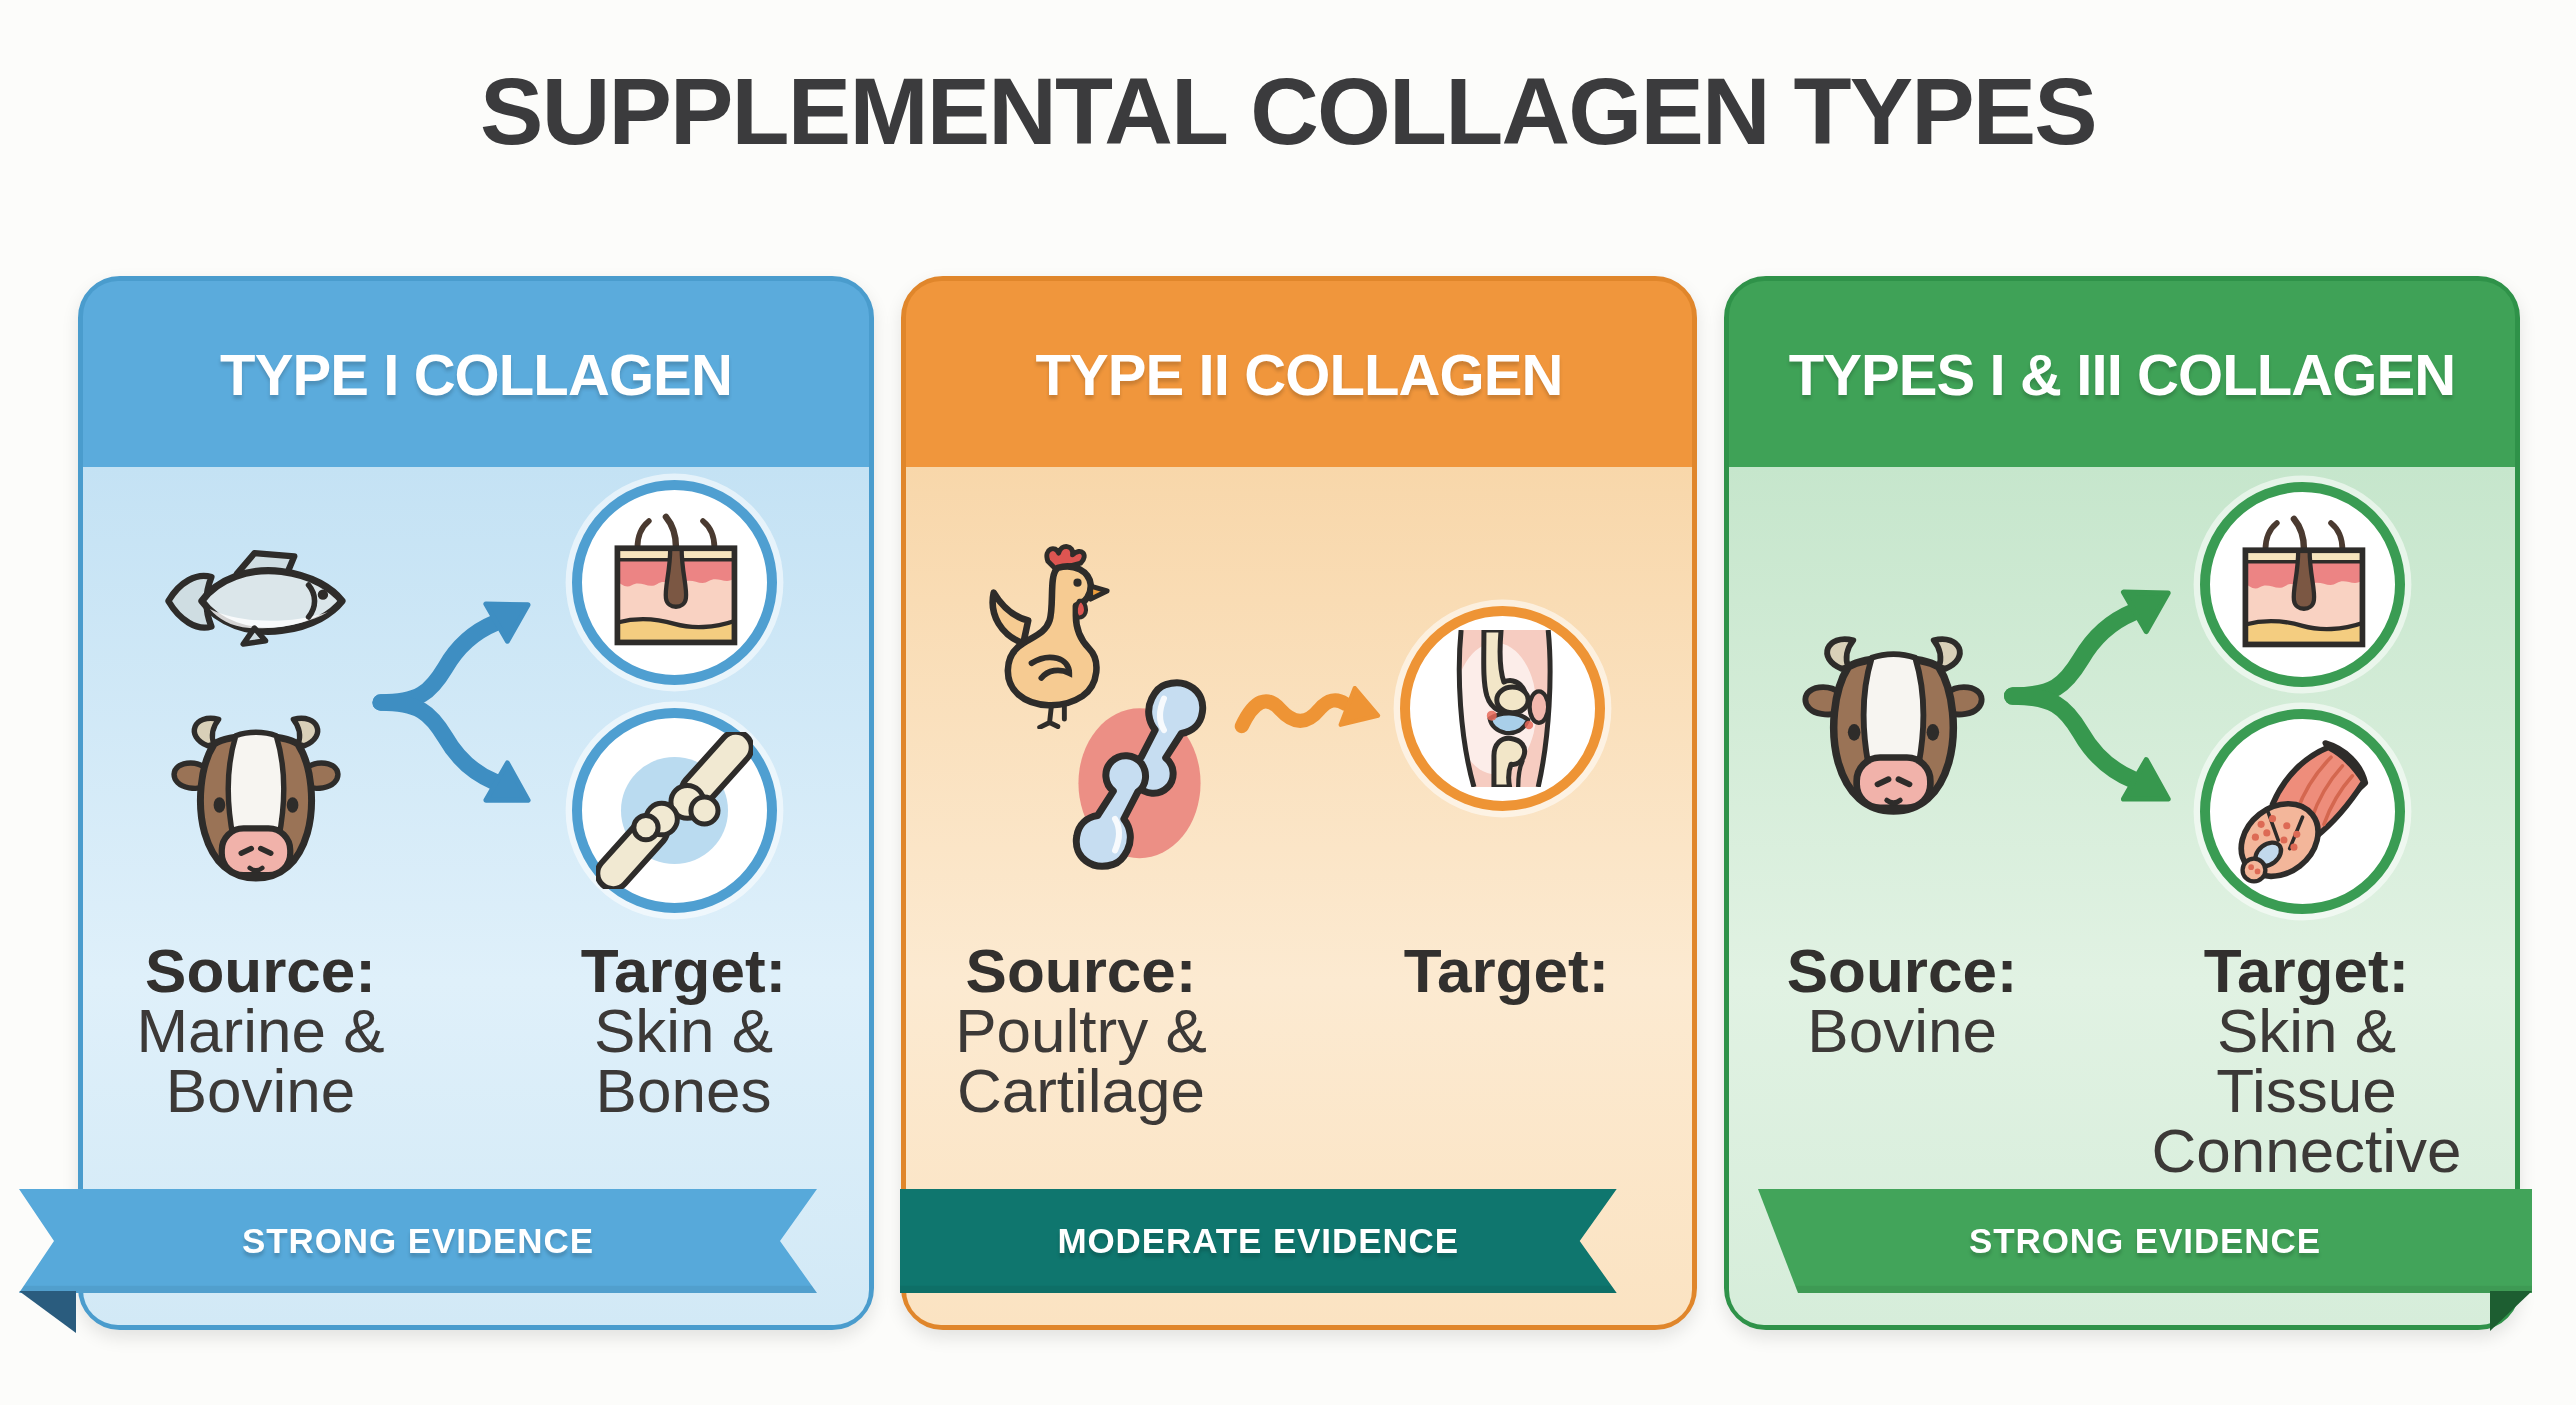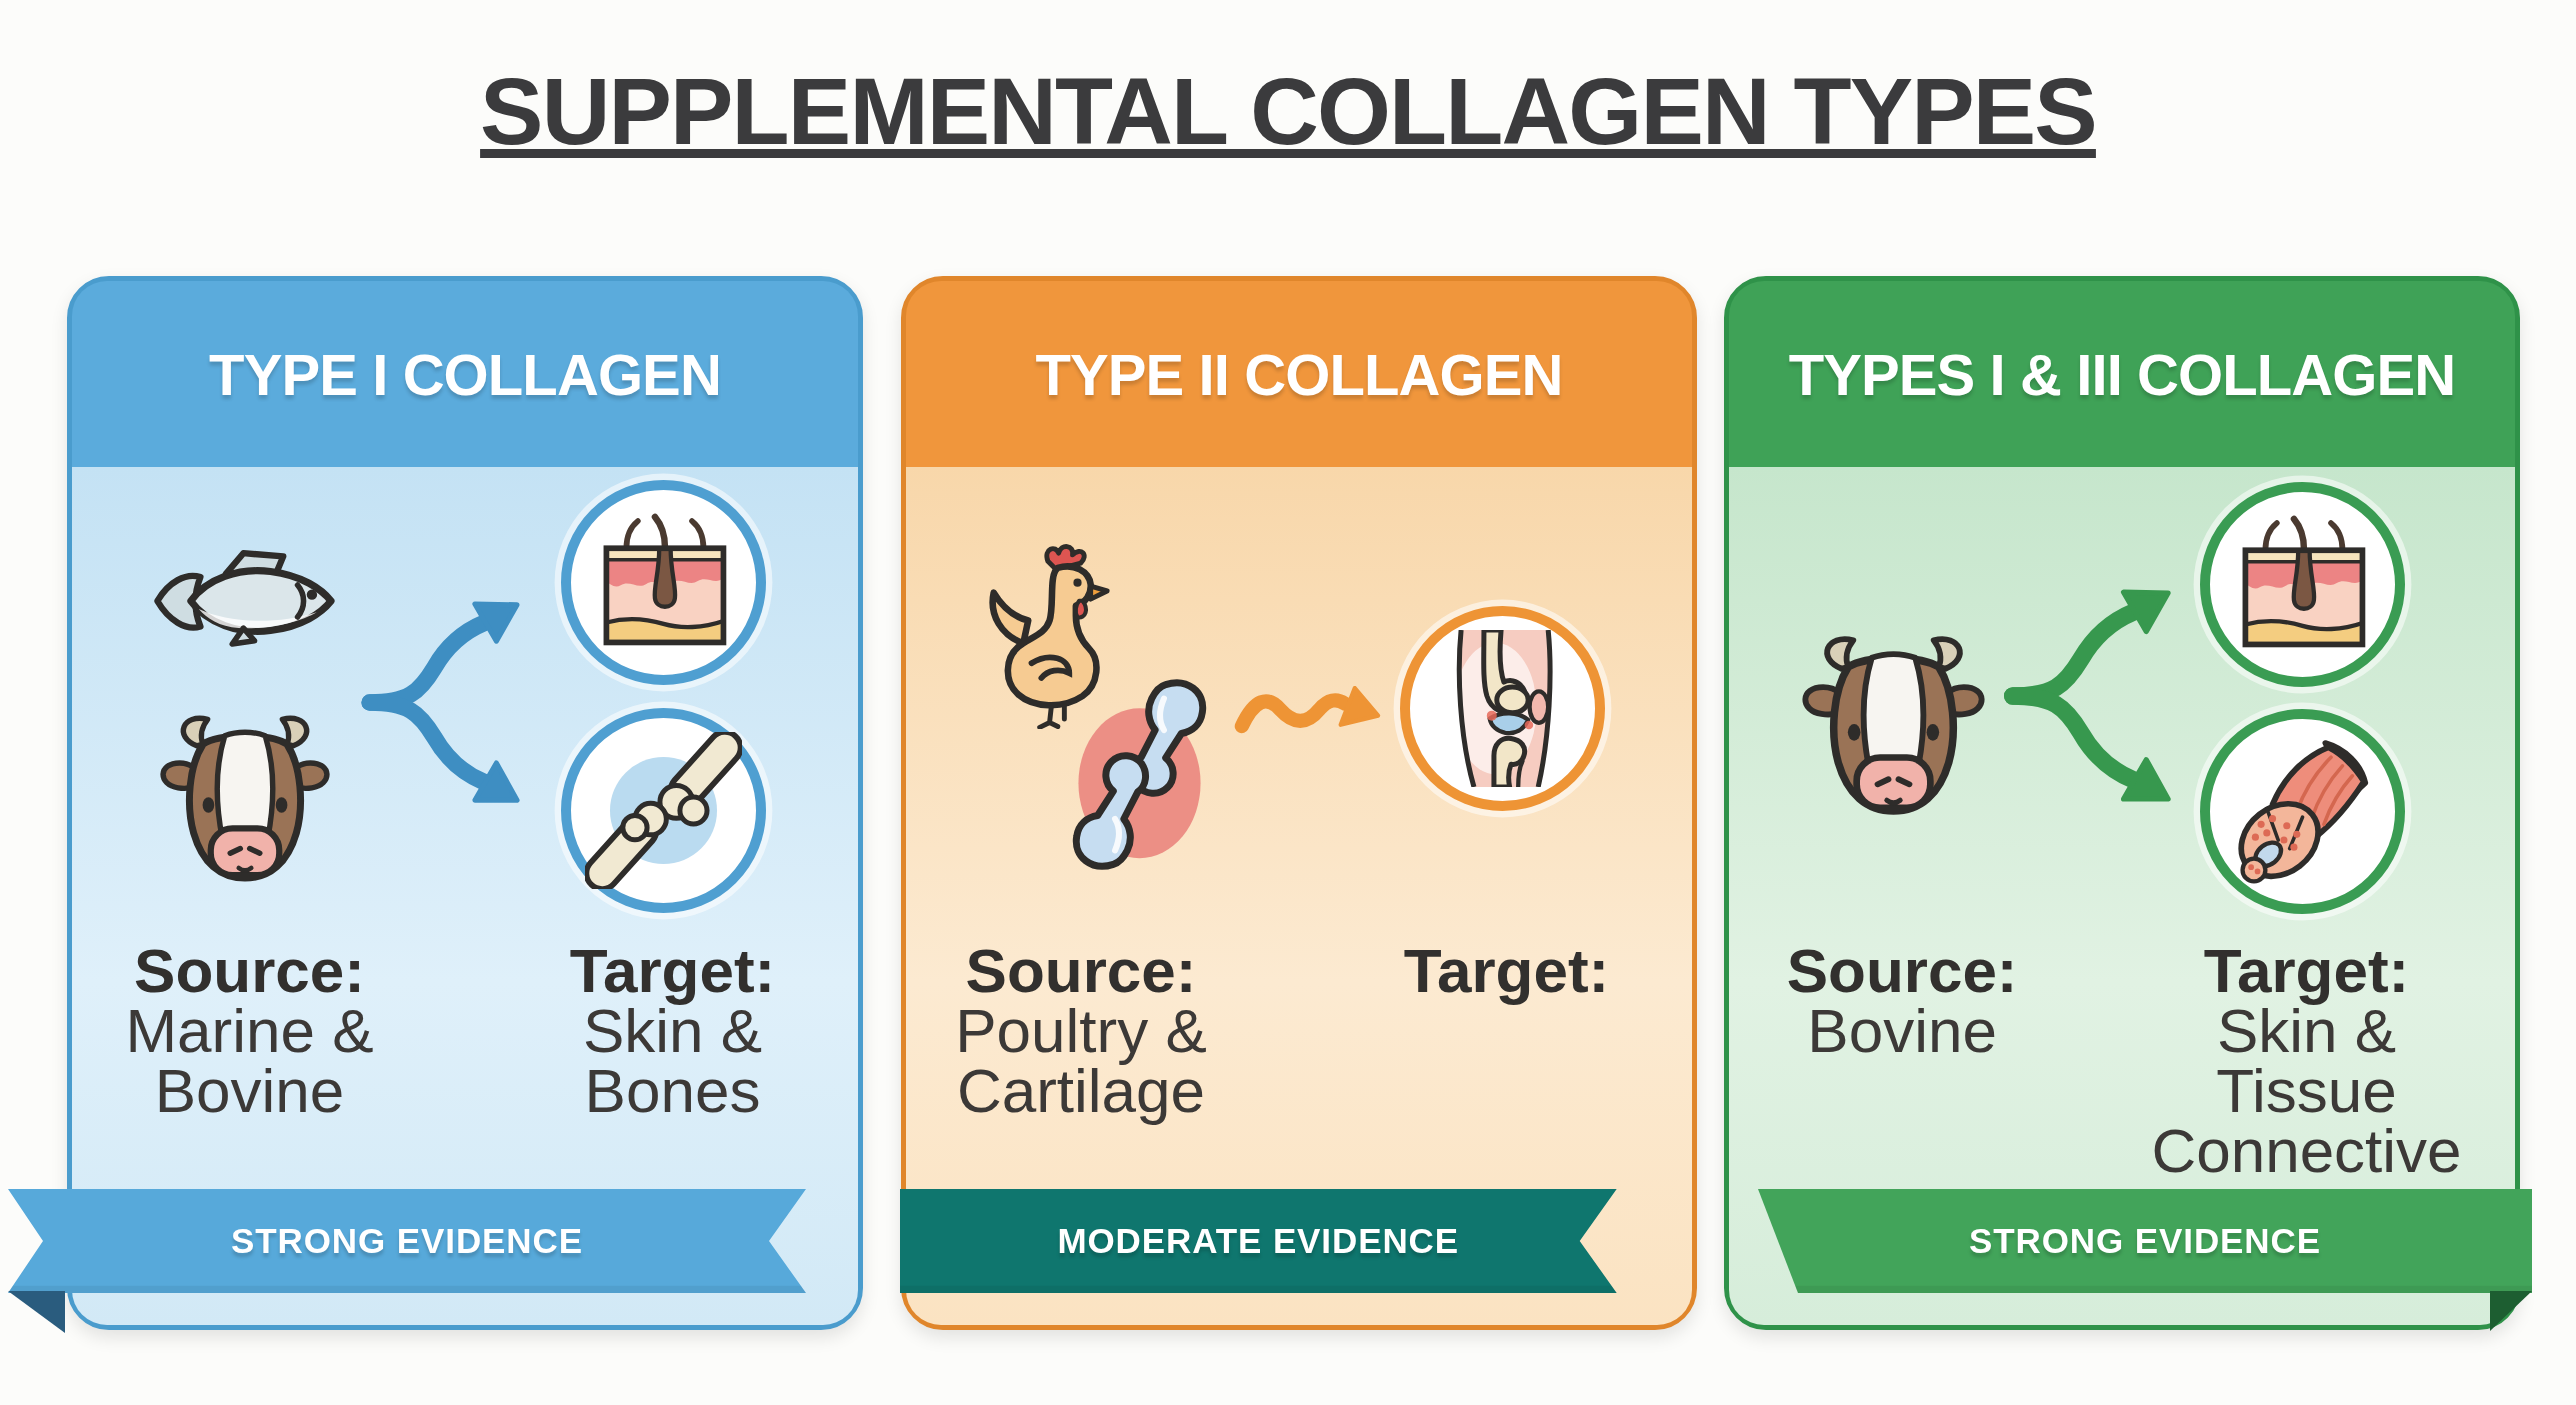--- a/index.html
+++ b/index.html
@@ -4,41 +4,41 @@
 <style>
   html,body{margin:0;padding:0;}
   body{
     width:2576px;height:1405px;position:relative;overflow:hidden;
     background:#fcfcfa;
     font-family:"Liberation Sans", sans-serif;
     -webkit-font-smoothing:antialiased;
   }
   .page-title{
     position:absolute;top:57px;left:0;width:2576px;text-align:center;
-    font-size:95px;font-weight:800;letter-spacing:-1.8px;color:#3b3b3d;text-decoration:underline;
+    font-size:95px;font-weight:800;letter-spacing:-1.8px;color:#3b3b3d;
   }
   
   .card{
     position:absolute;top:276px;width:796px;height:1054px;
     border-radius:42px;border:6.4px solid;box-sizing:border-box;
     box-shadow:0 7.3px 16.5px rgba(0,0,0,.10);
   }
   .card .inner{position:absolute;inset:0;border-radius:35px;overflow:visible;}
   .card-header{
     position:absolute;left:-0.9px;top:-0.9px;right:-0.9px;height:186px;
     border-radius:35px 35px 0 0;
     display:flex;align-items:center;justify-content:center;
     color:#fff;font-size:58px;font-weight:800;letter-spacing:-0.9px;
     text-shadow:0 3.7px 3.7px rgba(0,0,0,.16);
   }
   .card-body{
     position:absolute;left:-0.9px;right:-0.9px;top:185px;bottom:-0.9px;
     border-radius:0 0 35px 35px;
   }
-  .p1{left:67px;border-color:#4a9ccd;background:#cfe8f7;}
+  .p1{left:78px;border-color:#4a9ccd;background:#cfe8f7;}
   .p1 .card-header{background:#5babdc;}
   .p1 .card-body{background:linear-gradient(180deg,#c4e2f4 0%,#dff0fa 60%,#d2e9f6 100%);}
   .p2{left:901px;border-color:#e0862b;background:#fadfbb;padding-left:6px;}
   .p2 .card-header{background:#f0963c;}
   .p2 .card-body{background:linear-gradient(180deg,#f8d7aa 0%,#fcead1 60%,#fbe3c2 100%);}
   .p3{left:1724px;border-color:#2f9249;background:#d3ecd7;}
   .p3 .card-header{background:#3fa257;}
   .p3 .card-body{background:linear-gradient(180deg,#c6e6cc 0%,#e1f2e3 60%,#d6edda 100%);}
 
   

